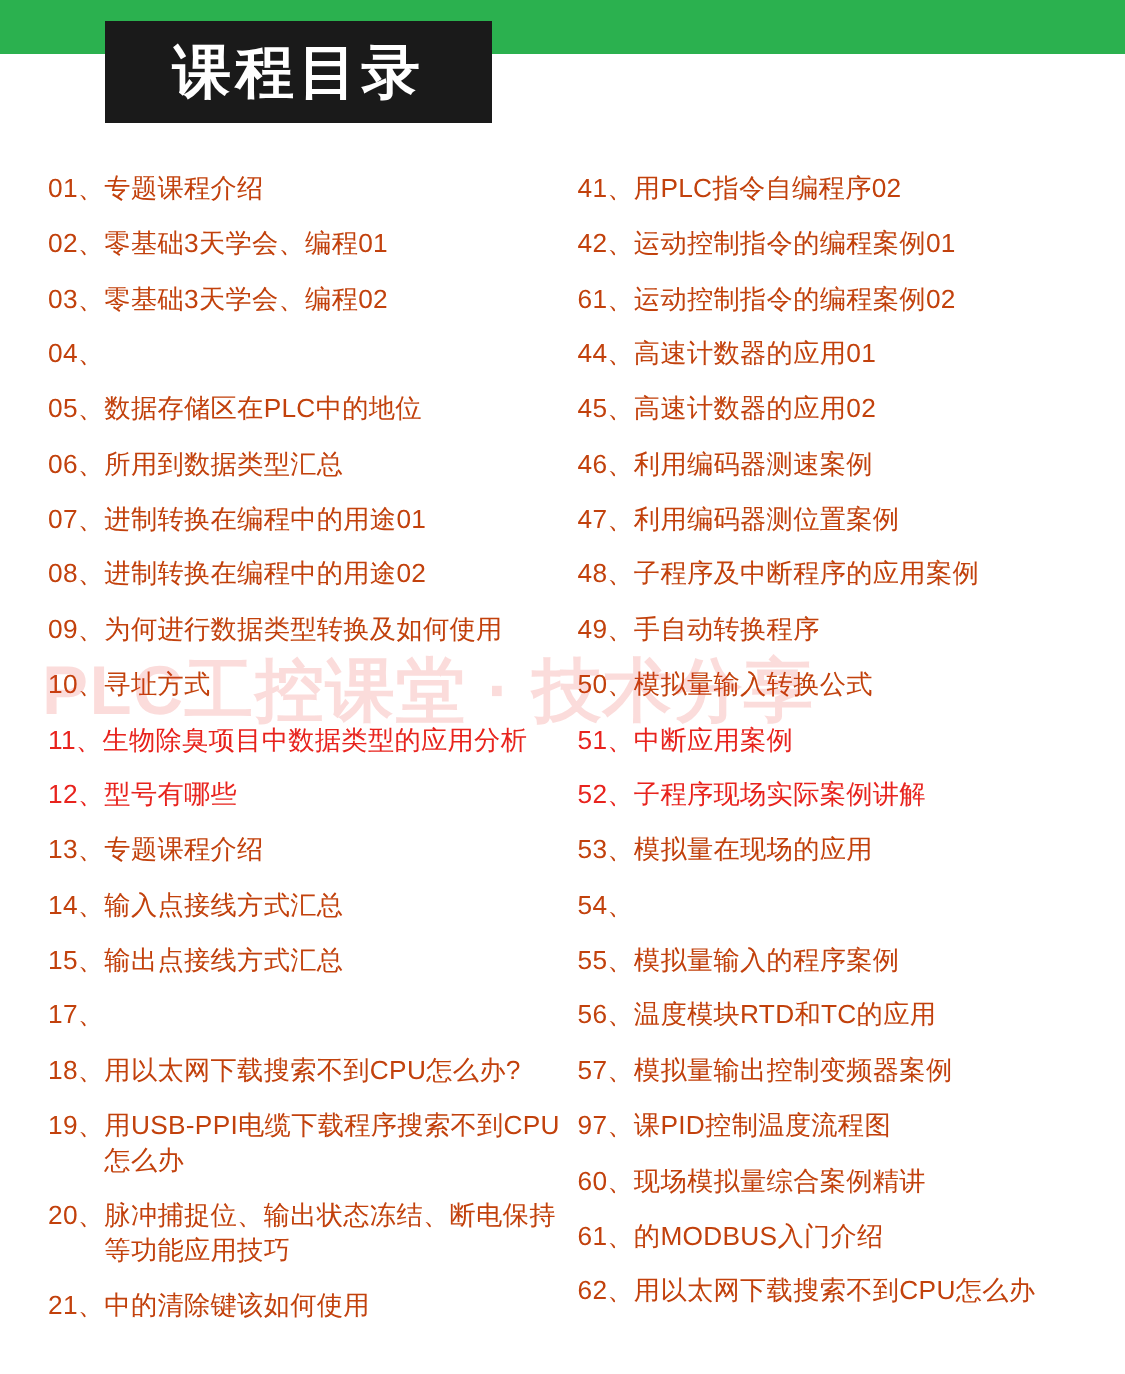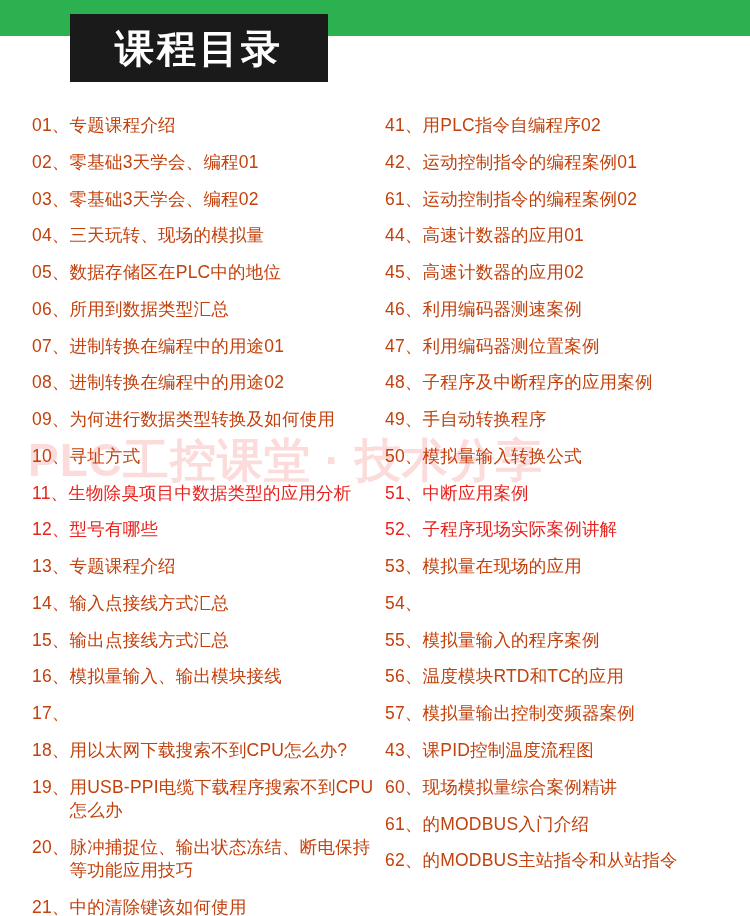--- a/index.html
+++ b/index.html
@@ -126,21 +126,20 @@
       <div class="item">
         <span class="item-num">02、</span>
         <span class="item-label">零基础3天学会、编程01</span>
       </div>
       <div class="item">
         <span class="item-num">03、</span>
         <span class="item-label">零基础3天学会、编程02</span>
       </div>
       <div class="item">
         <span class="item-num">04、</span>
-        <span class="item-label">三天玩转、现场的模拟量</span>
       </div>
       <div class="item">
         <span class="item-num">05、</span>
         <span class="item-label">数据存储区在PLC中的地位</span>
       </div>
       <div class="item">
         <span class="item-num">06、</span>
         <span class="item-label">所用到数据类型汇总</span>
       </div>
       <div class="item">
@@ -173,24 +172,20 @@
       </div>
       <div class="item">
         <span class="item-num">14、</span>
         <span class="item-label">输入点接线方式汇总</span>
       </div>
       <div class="item">
         <span class="item-num">15、</span>
         <span class="item-label">输出点接线方式汇总</span>
       </div>
       <div class="item">
-        <span class="item-num">16、</span>
-        <span class="item-label">模拟量输入、输出模块接线</span>
-      </div>
-      <div class="item">
         <span class="item-num">17、</span>
       </div>
       <div class="item">
         <span class="item-num">18、</span>
         <span class="item-label">用以太网下载搜索不到CPU怎么办?</span>
       </div>
       <div class="item">
         <span class="item-num">19、</span>
         <span class="item-label">用USB-PPI电缆下载程序搜索不到CPU怎么办</span>
       </div>
@@ -265,33 +260,33 @@
       </div>
       <div class="item">
         <span class="item-num">56、</span>
         <span class="item-label">温度模块RTD和TC的应用</span>
       </div>
       <div class="item">
         <span class="item-num">57、</span>
         <span class="item-label">模拟量输出控制变频器案例</span>
       </div>
       <div class="item">
-        <span class="item-num">43、</span>
+        <span class="item-num">97、</span>
         <span class="item-label">课PID控制温度流程图</span>
       </div>
       <div class="item">
         <span class="item-num">60、</span>
         <span class="item-label">现场模拟量综合案例精讲</span>
       </div>
       <div class="item">
         <span class="item-num">61、</span>
         <span class="item-label">的MODBUS入门介绍</span>
       </div>
       <div class="item">
         <span class="item-num">62、</span>
-        <span class="item-label">的MODBUS主站指令和从站指令</span>
+        <span class="item-label">用以太网下载搜索不到CPU怎么办</span>
       </div>
     </div>
 </div>
 
 <div class="watermark">
   <div class="watermark-text">PLC工控课堂 · 技术分享</div>
 </div>
 
 </body></html>

